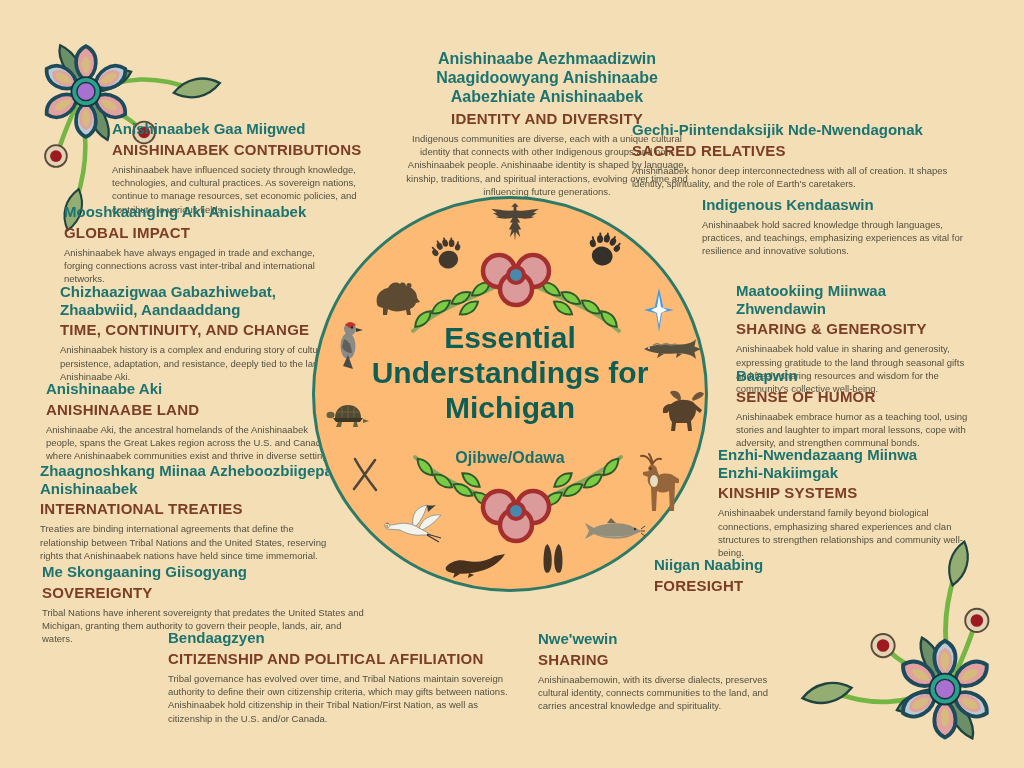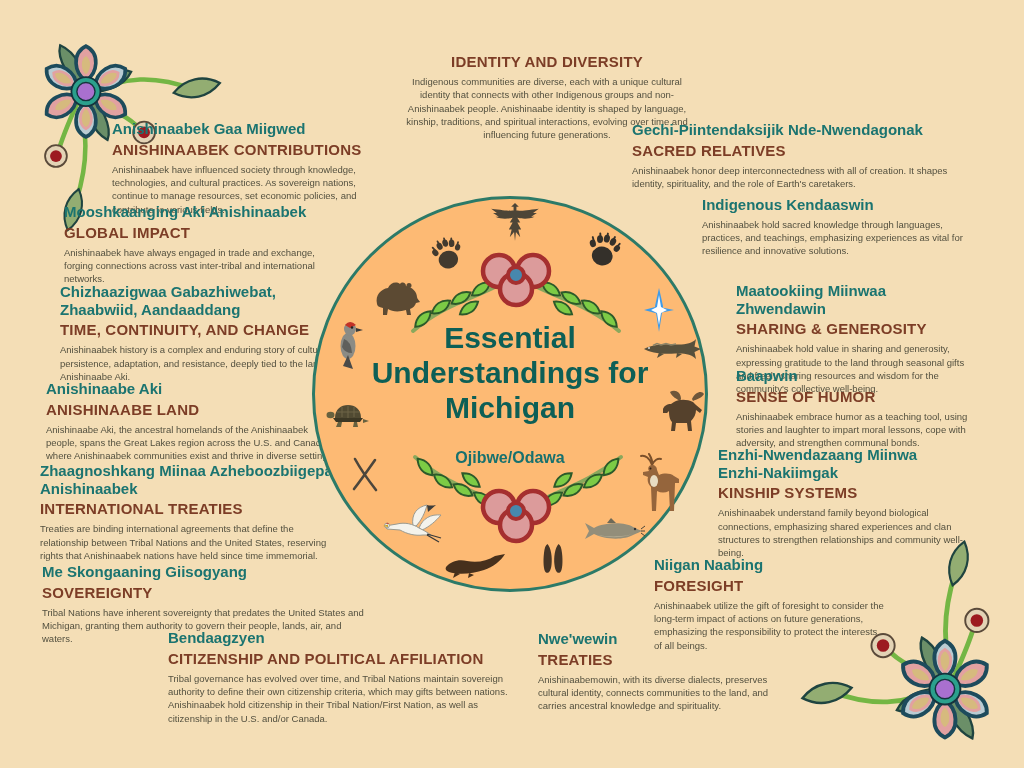--- a/index.html
+++ b/index.html
@@ -109,20 +109,21 @@
         <path transform="rotate(180)" fill="#d6ba7e" d="M0 -17C-7 -22 -9 -36 0 -41C9 -36 7 -22 0 -17Z"></path>
         <path transform="rotate(240)" fill="#d6ba7e" d="M0 -17C-7 -22 -9 -36 0 -41C9 -36 7 -22 0 -17Z"></path>
         <path transform="rotate(300)" fill="#d6ba7e" d="M0 -17C-7 -22 -9 -36 0 -41C9 -36 7 -22 0 -17Z"></path>
       </g>
       <circle r="16" fill="#2ba08c" stroke="#15333d" stroke-width="2"></circle>
       <circle r="10" fill="#a970cf" stroke="#15333d" stroke-width="1.5"></circle>
     </g>
   </svg>
 
   <div class="sec identity ca" style="left:404px;top:50px;width:286px">
+    <div class="native">Anishinaabe Aezhmaadizwin Naagidoowyang Anishinaabe Aabezhiate Anishinaabek</div>
     <div class="english">IDENTITY AND DIVERSITY</div>
     <div class="btxt">Indigenous communities are diverse, each with a unique cultural identity that connects with other Indigenous groups and non-Anishinaabek people. Anishinaabe identity is shaped by language, kinship, traditions, and spiritual interactions, evolving over time and influencing future generations.</div>
   </div>
 
   <div class="sec ra" style="left:112px;top:120px;width:280px">
     <div class="native">Anishinaabek Gaa Miigwed</div>
     <div class="english">ANISHINAABEK CONTRIBUTIONS</div>
     <div class="btxt">Anishinaabek have influenced society through knowledge, technologies, and cultural practices. As sovereign nations, continue to manage resources, set economic policies, and contribute to various fields.</div>
   </div>
 
@@ -157,21 +158,21 @@
   </div>
 
   <div class="sec ra" style="left:168px;top:629px;width:344px">
     <div class="native">Bendaagzyen</div>
     <div class="english">CITIZENSHIP AND POLITICAL AFFILIATION</div>
     <div class="btxt">Tribal governance has evolved over time, and Tribal Nations maintain sovereign authority to define their own citizenship criteria, which may gifts between nations. Anishinaabek hold citizenship in their Tribal Nation/First Nation, as well as citizenship in the U.S. and/or Canada.</div>
   </div>
 
   <div class="sec la" style="left:538px;top:630px;width:232px">
     <div class="native">Nwe'wewin</div>
-    <div class="english">TREATIES</div>
+    <div class="english">SHARING</div>
     <div class="btxt">Anishinaabemowin, with its diverse dialects, preserves cultural identity, connects communities to the land, and carries ancestral knowledge and spirituality.</div>
   </div>
 
   <div class="sec la" style="left:632px;top:121px;width:322px">
     <div class="native">Gechi-Piintendaksijik Nde-Nwendagonak</div>
     <div class="english">SACRED RELATIVES</div>
     <div class="btxt">Anishinaabek honor deep interconnectedness with all of creation. It shapes identity, spirituality, and the role of Earth's caretakers.</div>
   </div>
 
   <div class="sec la" style="left:702px;top:196px;width:262px">
@@ -193,21 +194,20 @@
 
   <div class="sec la" style="left:718px;top:446px;width:248px">
     <div class="native">Enzhi-Nwendazaang Miinwa Enzhi-Nakiimgak</div>
     <div class="english">KINSHIP SYSTEMS</div>
     <div class="btxt">Anishinaabek understand family beyond biological connections, emphasizing shared experiences and clan structures to strengthen relationships and community well-being.</div>
   </div>
 
   <div class="sec la" style="left:654px;top:556px;width:232px">
     <div class="native">Niigan Naabing</div>
     <div class="english">FORESIGHT</div>
-    <div class="btxt">Anishinaabek utilize the gift of foresight to consider the long-term impact of actions on future generations, emphasizing the responsibility to protect the interests of all beings.</div>
   </div>
 
   <div class="circle">
 
     <svg class="ic" style="left:174px;top:3px;width:52px;height:40px" viewBox="0 0 52 42">
       <path fill="#4d4537" d="M26 1 L30 5 H27.5 V9 C33 9.5 38 8.5 51 7 L45 11.5 H49 L43 15.5 H46.5 C40 18.5 32.5 17.5 28.5 16.5 L31.5 21.5 H28.5 L32.5 29 H29.5 L31.5 37 L27 31.5 L26 41 L25 31.5 L20.5 37 L22.5 29 H19.5 L23.5 21.5 H20.5 L23.5 16.5 C19.5 17.5 12 18.5 5.5 15.5 H9 L3 11.5 H7 L1 7 C14 8.5 19 9.5 24.5 9 V5 H22 Z"></path>
     </svg>
 
     <svg class="ic" style="left:117px;top:38px;width:30px;height:34px;transform:rotate(-14deg)" viewBox="0 0 34 36">
       <g fill="#423a2e">

